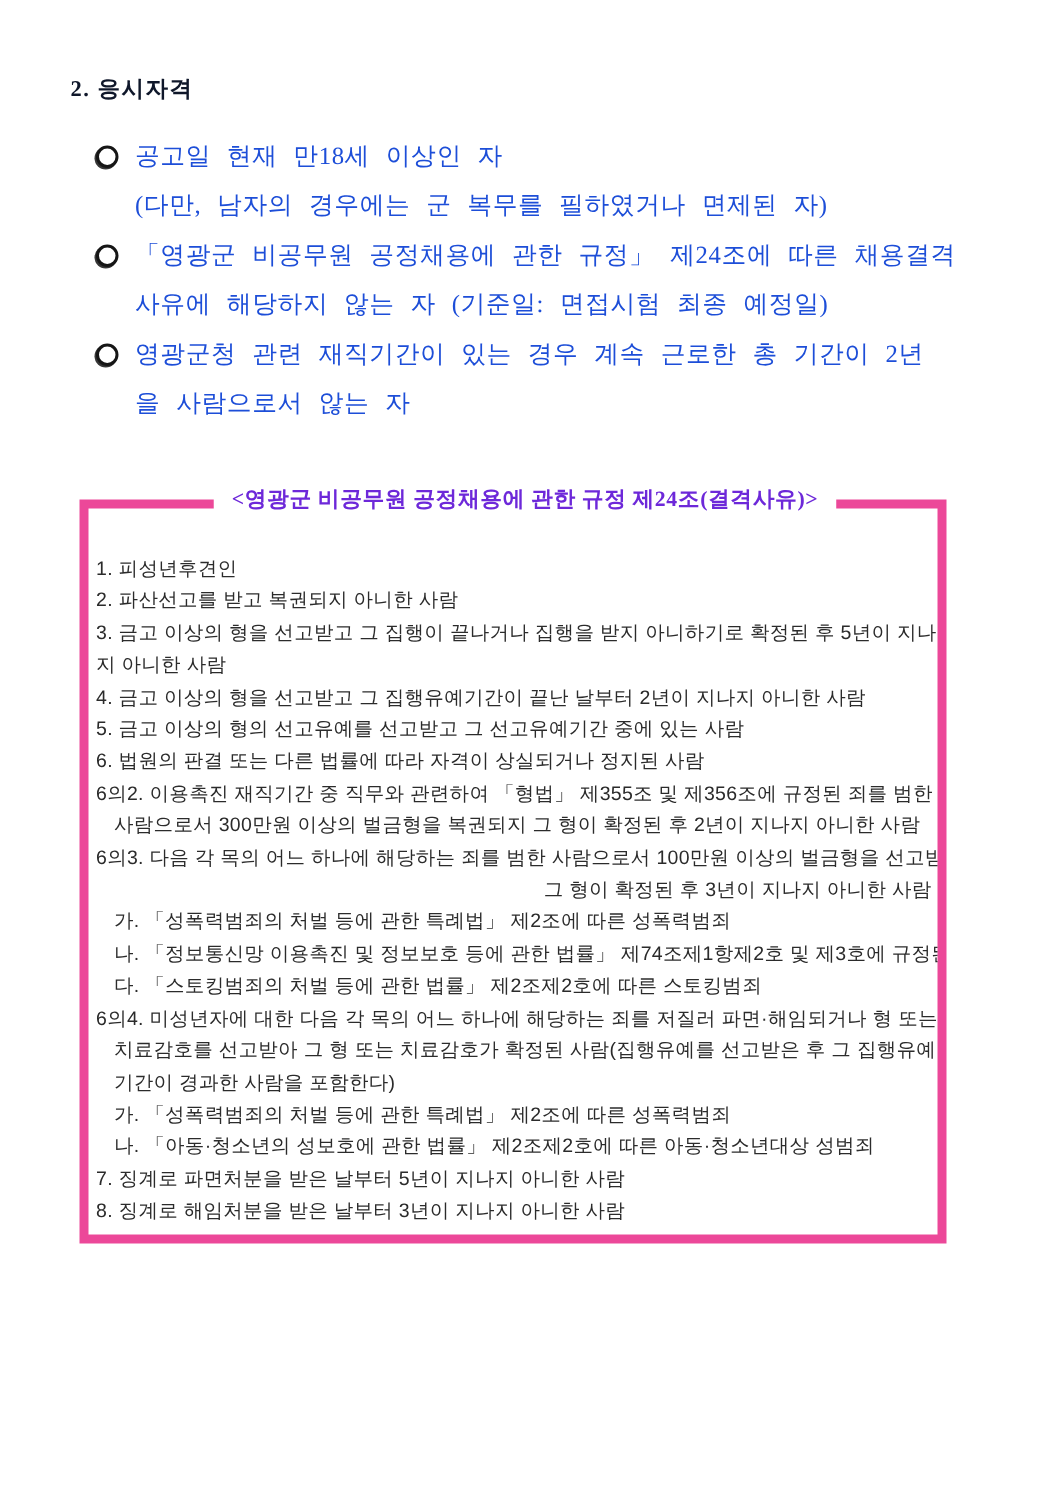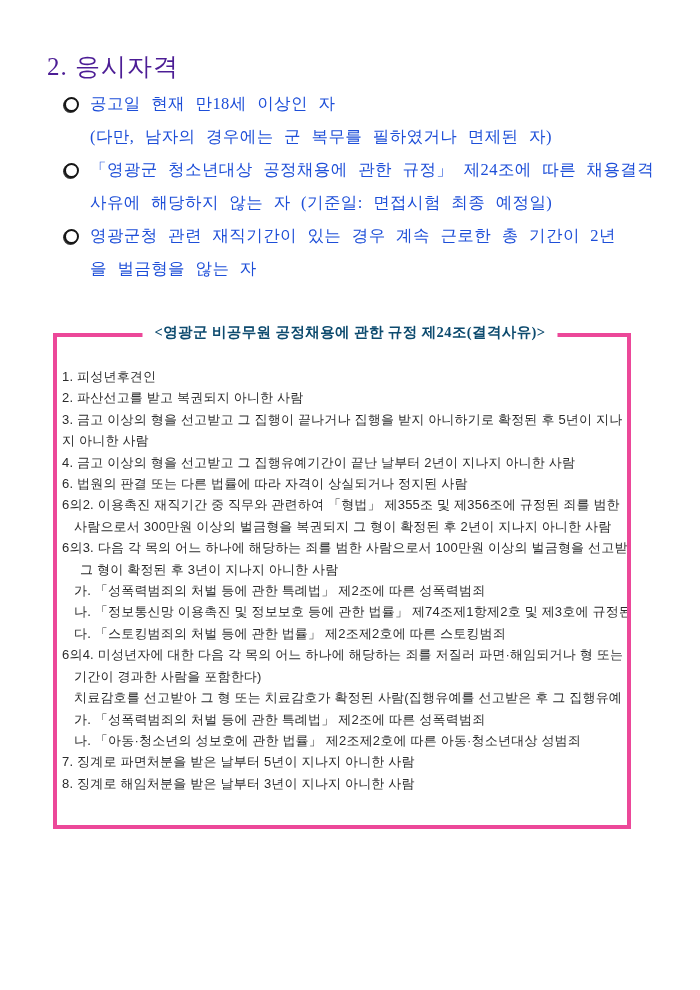--- a/index.html
+++ b/index.html
@@ -7,22 +7,22 @@
     width:700px; height:990px; position:relative;
     font-family:"Liberation Serif", serif;
     color:#161616;
     overflow:hidden;
   }
   .page { position:absolute; inset:0; background:#ffffff; }
 
   
   .heading {
     position:absolute; left:47px; top:50px;
-    font-size:25px; font-weight:normal; letter-spacing:1px;
-    color:#4c1d95;
+    font-size:15px; font-weight:bold; letter-spacing:1px;
+    color:#0f172a;
   }
 
   
   .bullet-list {
     position:absolute; left:64px; top:87px; width:600px;
   }
   .bullet-item { display:flex; align-items:flex-start; }
   .bullet-icon {
     flex:none;
     width:11px; height:11px;
@@ -37,101 +37,102 @@
     font-size:16.5px; line-height:33px;
     word-spacing:6px; letter-spacing:0.4px;
     white-space:nowrap;
     color:#1d4ed8;
   }
 
   
   .reg-box {
     position:absolute; left:53px; top:333px;
     width:578px; height:496px;
-    border:4px solid #ec4899;
+    border:6px solid #ec4899;
     box-sizing:border-box;
     background:#fff;
     overflow:hidden;
   }
   .reg-box-title {
     position:absolute; left:50%; top:323px;
     transform:translateX(-50%);
     background:#ffffff;
     padding:0 12px;
     font-size:14.5px; font-weight:bold;
     letter-spacing:0.4px;
     white-space:nowrap;
-    color:#0c4a6e;
+    color:#6d28d9;
     z-index:2;
   }
   .reg-lines {
     padding:29px 4px 0 5px;
     font-family:"Liberation Sans", sans-serif;
     font-size:13px;
     color:#2b2b2b;
   }
   .reg-line {
     line-height:21.4px;
     white-space:nowrap;
     letter-spacing:0.2px;
   }
   .reg-line.ind1 { padding-left:12px; }
-  .reg-line.ind2 { padding-left:18px; }
+  .reg-line.ind2 { padding-left:18px;text-align:right; }
 </style>
 </head>
 <body>
 
 <div class="page">
 
   <div class="heading">2. 응시자격</div>
 
   <div class="bullet-list">
       <div class="bullet-item">
         <span class="bullet-icon"></span>
         <div class="bullet-lines">
           <div class="bullet-line">공고일 현재 만18세 이상인 자</div>
           <div class="bullet-line">(다만, 남자의 경우에는 군 복무를 필하였거나 면제된 자)</div>
         </div>
       </div>
       <div class="bullet-item">
         <span class="bullet-icon"></span>
         <div class="bullet-lines">
-          <div class="bullet-line">「영광군 청소년대상 공정채용에 관한 규정」 제24조에 따른 채용결격</div>
+          <div class="bullet-line">「영광군 비공무원 공정채용에 관한 규정」 제24조에 따른 채용결격</div>
           <div class="bullet-line">사유에 해당하지 않는 자 (기준일: 면접시험 최종 예정일)</div>
         </div>
       </div>
       <div class="bullet-item">
         <span class="bullet-icon"></span>
         <div class="bullet-lines">
           <div class="bullet-line">영광군청 관련 재직기간이 있는 경우 계속 근로한 총 기간이 2년</div>
-          <div class="bullet-line">을 벌금형을 않는 자</div>
+          <div class="bullet-line">을 사람으로서 않는 자</div>
         </div>
       </div>
     </div>
 
   <div class="reg-box-title">&lt;영광군 비공무원 공정채용에 관한 규정 제24조(결격사유)&gt;</div>
 
   <div class="reg-box">
     <div class="reg-lines">
         <div class="reg-line ind0">1. 피성년후견인</div>
         <div class="reg-line ind0">2. 파산선고를 받고 복권되지 아니한 사람</div>
         <div class="reg-line ind0">3. 금고 이상의 형을 선고받고 그 집행이 끝나거나 집행을 받지 아니하기로 확정된 후 5년이 지나</div>
         <div class="reg-line ind0">지 아니한 사람</div>
         <div class="reg-line ind0">4. 금고 이상의 형을 선고받고 그 집행유예기간이 끝난 날부터 2년이 지나지 아니한 사람</div>
+        <div class="reg-line ind0">5. 금고 이상의 형의 선고유예를 선고받고 그 선고유예기간 중에 있는 사람</div>
         <div class="reg-line ind0">6. 법원의 판결 또는 다른 법률에 따라 자격이 상실되거나 정지된 사람</div>
         <div class="reg-line ind0">6의2. 이용촉진 재직기간 중 직무와 관련하여 「형법」 제355조 및 제356조에 규정된 죄를 범한</div>
         <div class="reg-line ind1">사람으로서 300만원 이상의 벌금형을 복권되지 그 형이 확정된 후 2년이 지나지 아니한 사람</div>
         <div class="reg-line ind0">6의3. 다음 각 목의 어느 하나에 해당하는 죄를 범한 사람으로서 100만원 이상의 벌금형을 선고받고</div>
         <div class="reg-line ind2">그 형이 확정된 후 3년이 지나지 아니한 사람</div>
         <div class="reg-line ind1">가. 「성폭력범죄의 처벌 등에 관한 특례법」 제2조에 따른 성폭력범죄</div>
         <div class="reg-line ind1">나. 「정보통신망 이용촉진 및 정보보호 등에 관한 법률」 제74조제1항제2호 및 제3호에 규정된 죄</div>
         <div class="reg-line ind1">다. 「스토킹범죄의 처벌 등에 관한 법률」 제2조제2호에 따른 스토킹범죄</div>
         <div class="reg-line ind0">6의4. 미성년자에 대한 다음 각 목의 어느 하나에 해당하는 죄를 저질러 파면·해임되거나 형 또는</div>
+        <div class="reg-line ind1">치료감호를 선고받아 그 형 또는 치료감호가 확정된 사람(집행유예를 선고받은 후 그 집행유예</div>
         <div class="reg-line ind1">기간이 경과한 사람을 포함한다)</div>
-        <div class="reg-line ind1">치료감호를 선고받아 그 형 또는 치료감호가 확정된 사람(집행유예를 선고받은 후 그 집행유예</div>
         <div class="reg-line ind1">가. 「성폭력범죄의 처벌 등에 관한 특례법」 제2조에 따른 성폭력범죄</div>
         <div class="reg-line ind1">나. 「아동·청소년의 성보호에 관한 법률」 제2조제2호에 따른 아동·청소년대상 성범죄</div>
         <div class="reg-line ind0">7. 징계로 파면처분을 받은 날부터 5년이 지나지 아니한 사람</div>
         <div class="reg-line ind0">8. 징계로 해임처분을 받은 날부터 3년이 지나지 아니한 사람</div>
       </div>
   </div>
 
 </div>
 
 </body></html>

